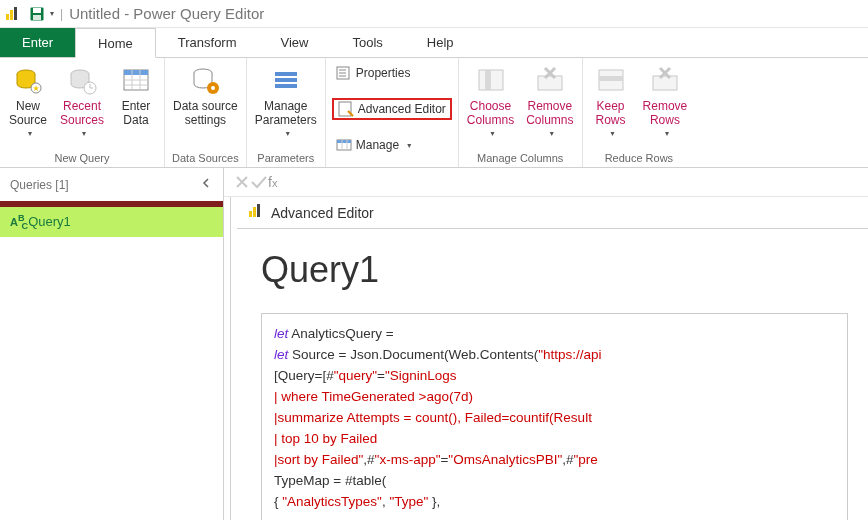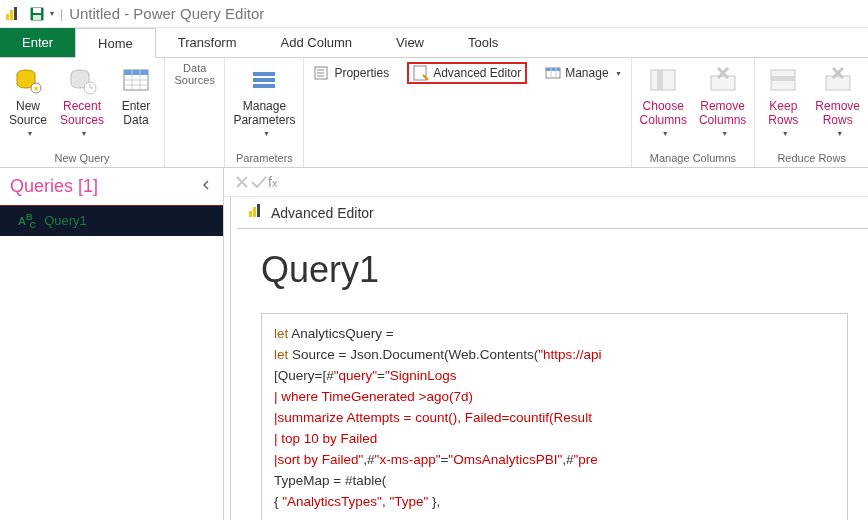--- a/index.html
+++ b/index.html
@@ -19,42 +19,42 @@
   .tab.active { border: 1px solid #d0d0d0; border-bottom: 1px solid #fff; background: #fff; margin-bottom: -1px; }
 
   
   .ribbon { height: 110px; display: flex; border-bottom: 1px solid #d0d0d0; background: #fff; }
   .group { display: flex; flex-direction: column; border-right: 1px solid #e3e3e3; padding: 2px 2px 0 2px; }
   .group-items { display: flex; flex: 1; align-items: flex-start; }
   .group-label { text-align: center; font-size: 11px; color: #666; padding: 2px 0 3px 0; }
   .bigbtn { display: flex; flex-direction: column; align-items: center; justify-content: flex-start; padding: 4px 6px 0 6px; min-width: 52px; text-align: center; font-size: 12px; line-height: 14px; }
   .bigbtn .ico { width: 32px; height: 32px; display: flex; align-items: center; justify-content: center; margin-bottom: 3px; }
   .bigbtn.disabled { color: #be185d; }
-  .vstack { display: flex; flex-direction: row; padding: 2px 4px; gap: 14px; }
+  .vstack { display: flex; flex-direction: column; padding: 2px 4px; gap: 14px; }
   .smbtn { display: flex; align-items: center; height: 22px; padding: 0 4px; font-size: 12px; gap: 4px; white-space: nowrap; }
   .smbtn .sico { width: 16px; height: 16px; display:flex; align-items:center; justify-content:center; }
   .highlight { border: 2px solid #d22; }
   .caret::after { content: "▾"; font-size: 8px; margin-left: 4px; color: #555; }
 
   
   .body { display: flex; height: calc(520px - 28px - 30px - 110px); }
   .queries-panel { width: 224px; border-right: 1px solid #d0d0d0; background: #fff; }
-  .queries-head { display:flex; align-items:center; justify-content:space-between; padding: 8px 10px; font-size: 18px; color:#ec4899; border-bottom: 1px solid #7f1d1d;}
-  .query-item { display:flex; align-items:center; gap:8px; padding: 6px 18px; background:#0f172a; font-size:13px; color:#1a7a3f; }
+  .queries-head { display:flex; align-items:center; justify-content:space-between; padding: 8px 10px; font-size: 12px; color:#737373; border-bottom: 6px solid #7f1d1d;}
+  .query-item { display:flex; align-items:center; padding: 6px 10px; background:#bef264; font-size:13px; color:#1a7a3f; }
   .formula-row { display:flex; align-items:center; padding:6px 10px; height:36px; border-bottom:1px solid #e6e6e6; }
   .formula-row .fx { color:#999; font-size:14px; }
   .formula-row .fx .x { font-style: normal; }
   .formula-row svg { display:block; }
 
   .editor-pane { flex:1; display:flex; flex-direction:column; }
   .adv-head { display:flex; align-items:center; gap:8px; padding:6px 10px; font-size:14px; border-bottom:1px solid #d0d0d0; margin-left:6px; }
   .adv-body { padding: 10px 20px 0 30px; }
   .adv-title { font-size: 36px; font-weight: 300; color:#333; margin: 10px 0 22px 0; }
   .code-box { border:1px solid #ccc; padding: 10px 12px; font-family: Consolas, "Courier New", monospace; font-size: 13.5px; line-height: 20px; white-space: pre; overflow:hidden; }
-  .kw-blue { color:#a16207; }
+  .kw-blue { color:#6d28d9;font-style:italic; }
   .kw-red  { color:#cc0000; }
 
   .chev { width:14px; height:14px; }
 </style>
 </head>
 <body>
 
 <div class="titlebar">
   <span class="app-icon">
     <svg width="16" height="16" viewBox="0 0 16 16">
@@ -72,23 +72,23 @@
   </span>
   <span style="font-size:8px;color:#555;">▾</span>
   <span class="sep">|</span>
   <span class="title">Untitled - Power Query Editor</span>
 </div>
 
 <div class="tabs">
   <div class="tab file">Enter</div>
   <div class="tab active">Home</div>
   <div class="tab">Transform</div>
-  <div class="tab">Add Column</div>
   <div class="tab">View</div>
   <div class="tab">Tools</div>
+  <div class="tab">Help</div>
 </div>
 
 <div class="ribbon">
 
 
   <div class="group">
     <div class="group-items">
       <div class="bigbtn caret">
         <span class="ico">
             <svg width="32" height="32" viewBox="0 0 32 32">
@@ -125,20 +125,34 @@
             </svg>
           </span>
         <span style="white-space:pre-line">Enter
 Data</span>
       </div>
     </div>
     <div class="group-label">New Query</div>
   </div>
 
   <div class="group">
+    <div class="group-items">
+      <div class="bigbtn">
+        <span class="ico">
+            <svg width="32" height="32" viewBox="0 0 32 32">
+              <ellipse cx="14" cy="9" rx="9" ry="4" fill="#fff" stroke="#888"></ellipse>
+              <path d="M5 9 v11 a9 4 0 0 0 18 0 v-11" fill="#fff" stroke="#888"></path>
+              <circle cx="24" cy="24" r="6" fill="#e38b00"></circle>
+              <circle cx="24" cy="24" r="2" fill="#fff"></circle>
+            </svg>
+          </span>
+        <span style="white-space:pre-line">Data source
+settings</span>
+      </div>
+    </div>
     <div class="group-label">Data Sources</div>
   </div>
 
   <div class="group">
     <div class="group-items">
       <div class="bigbtn caret">
         <span class="ico">
             <svg width="32" height="32" viewBox="0 0 32 32">
               <rect x="5" y="8" width="22" height="4" fill="#5a8fd6"></rect>
               <rect x="5" y="14" width="22" height="4" fill="#5a8fd6"></rect>

